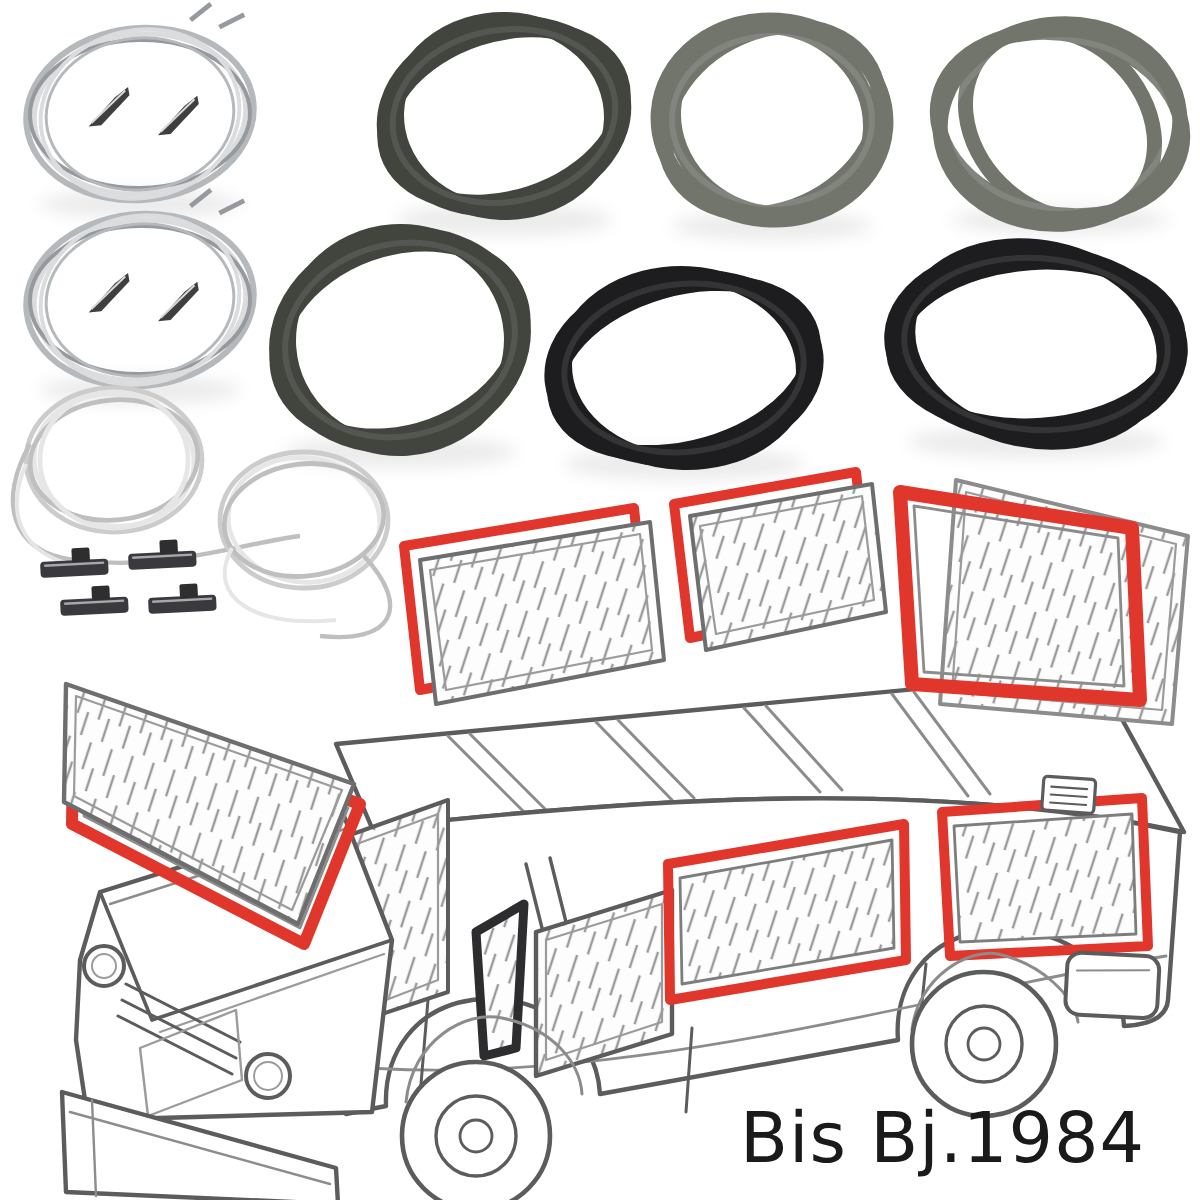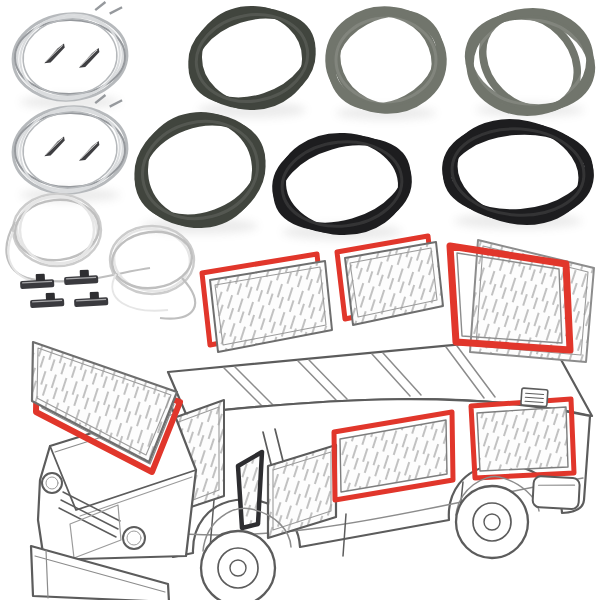--- a/index.html
+++ b/index.html
@@ -250,13 +250,14 @@
 
     <g>
       <path d="M478,240 L594,268 L586,362 L470,352 Z" fill="url(#hatch)" stroke="#8c8c8c" stroke-width="2"></path>
       <path class="thin2" d="M483,246 L588,272 L581,355 L476,346 Z" stroke-width="1.1"></path>
       <path d="M450,246 L566,264 L570,350 L456,342 Z" stroke-width="7" stroke="#e1362b"></path>
       <path class="thin" d="M457,253 L559,269 L562,343 L462,336 Z" stroke-width="1.4"></path>
     </g>
   </g>
 </svg>
 
+<div class="caption">Bis Bj.1984</div>
 </div>
 
 </body></html>

